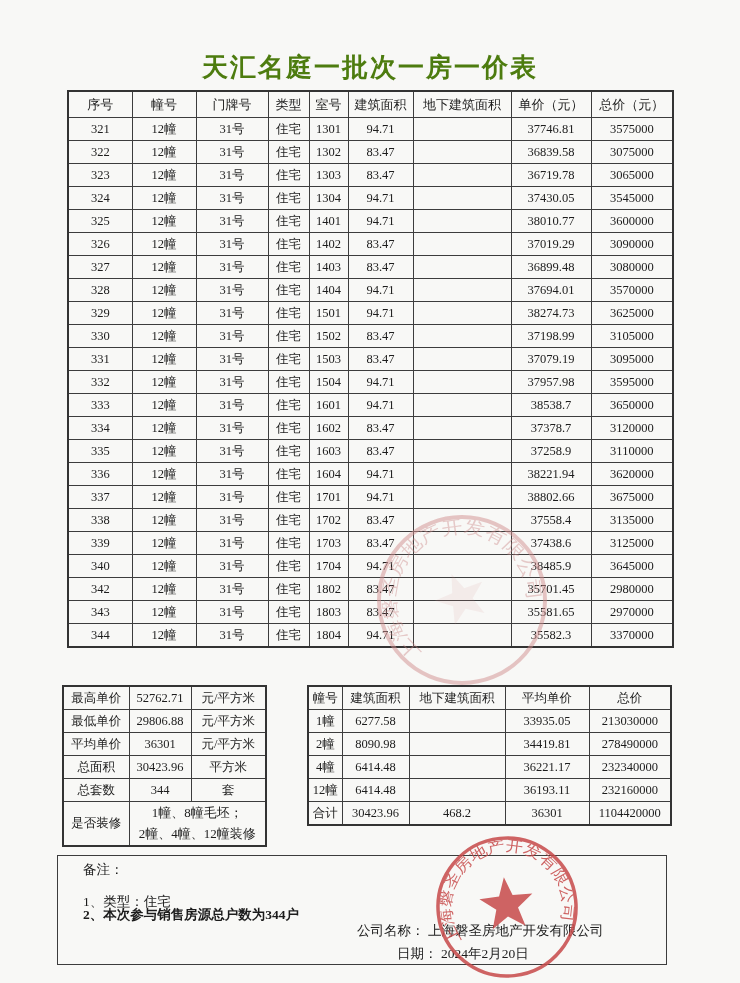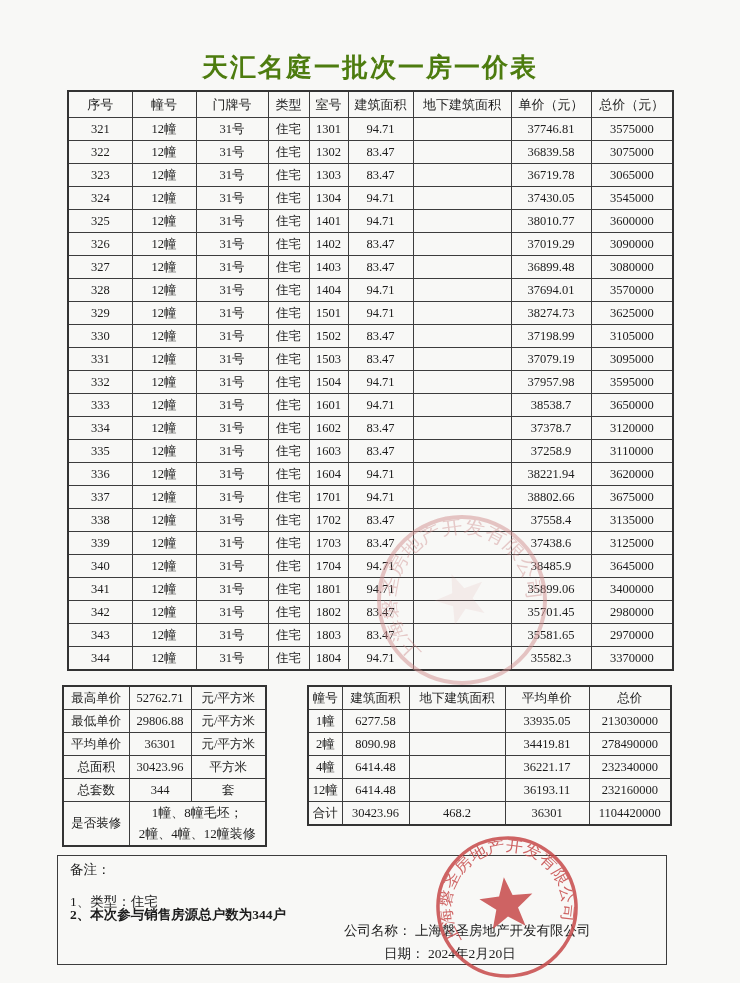--- a/index.html
+++ b/index.html
@@ -26,21 +26,21 @@
   .stats-table td { height:22px; }
   .stats-table .tall td { height:43px; }
   .reno-line { font-size:13px; line-height:1.6; white-space:nowrap; }
   .bldg-table { position:absolute; left:307px; top:685px; width:363px; border:2px solid #333; }
   .bldg-table th { height:22px; font-size:12.5px; }
   .bldg-table td { height:22px; }
   .remarks-box {
     position:absolute; left:57px; top:855px; width:608px; height:108px;
     border:1.5px solid #3d3d3d; background:transparent;
   }
-  .remarks-box div { position:absolute; font-size:13.5px; white-space:nowrap; }
+  .remarks-box div { position:absolute; font-size:13.5px; white-space:nowrap;margin-left:13px; }
   .rm-label   { left:12px;  top:5px;  }
   .rm-item1   { left:12px;  top:37px; }
   .rm-item2   { left:12px;  top:50px;font-weight:bold; }
   .rm-company { left:286px; top:66px; }
   .rm-date    { left:326px; top:89px; }
   .stamp { position:absolute; pointer-events:none; }
   .stamp-mid    { left:374px; top:512px; }
   .stamp-bottom { left:434px; top:834px; }
   .seal-arc-text { font-family:"DejaVu Sans", sans-serif; }
 </style>
@@ -311,31 +311,20 @@
           <td>12幢</td>
           <td>31号</td>
           <td>住宅</td>
           <td>1704</td>
           <td>94.71</td>
           <td></td>
           <td>38485.9</td>
           <td>3645000</td>
         </tr>
 
-        <tr>
-          <td>341</td>
-          <td>12幢</td>
-          <td>31号</td>
-          <td>住宅</td>
-          <td>1801</td>
-          <td>94.71</td>
-          <td></td>
-          <td>35899.06</td>
-          <td>3400000</td>
-        </tr>
 
         <tr>
           <td>342</td>
           <td>12幢</td>
           <td>31号</td>
           <td>住宅</td>
           <td>1802</td>
           <td>83.47</td>
           <td></td>
           <td>35701.45</td>

